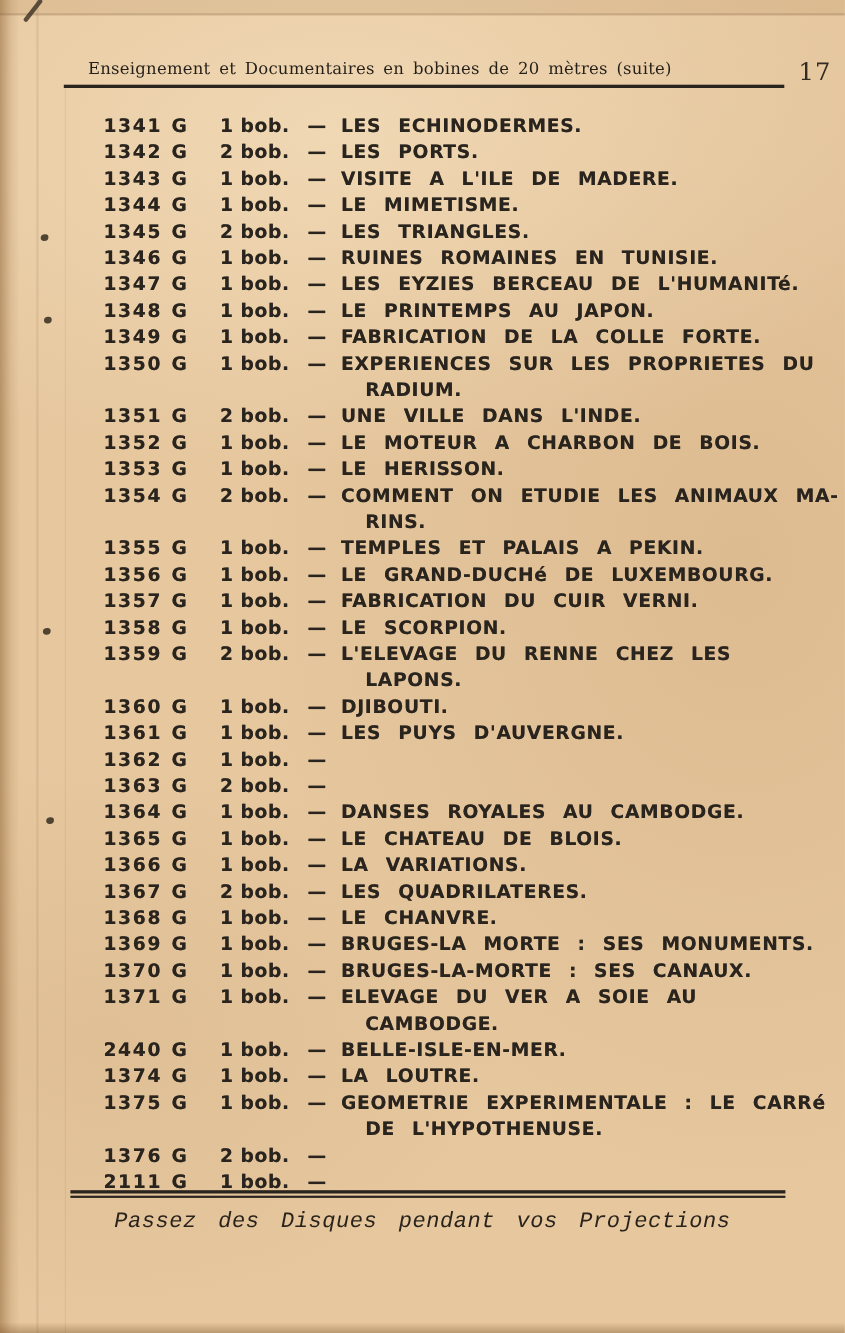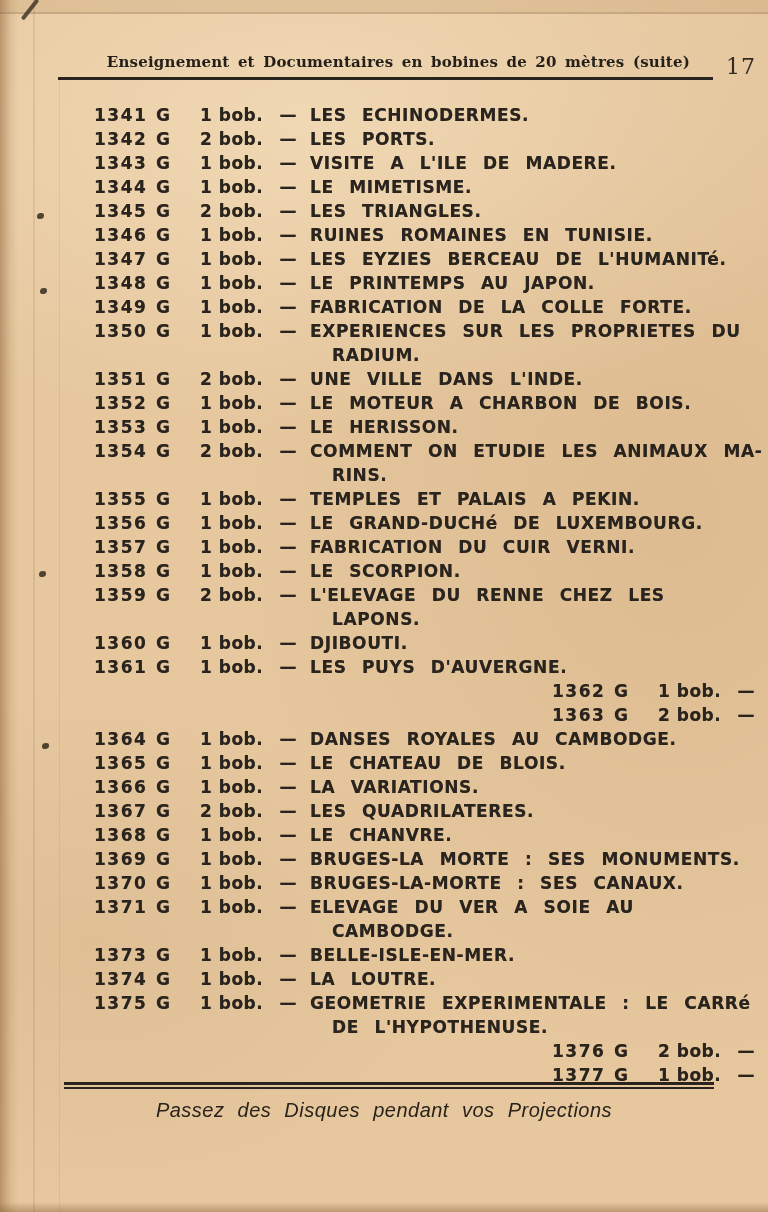--- a/index.html
+++ b/index.html
@@ -28,37 +28,36 @@
   .pen-mark { position:absolute; left:28px; top:-3px; width:4px; height:25px; background:#3a2f22;
     transform:rotate(38deg); border-radius:2px; opacity:.8; }
   .speck { position:absolute; width:7px; height:6px; background:#352b1f; border-radius:60% 40% 55% 45%; opacity:.85; }
   .speck.s1 { left:37px; top:213px; }
   .speck.s2 { left:40px; top:288px; }
   .speck.s3 { left:39px; top:571px; }
   .speck.s4 { left:42px; top:743px; }
 
   
   .header-title {
-    position:absolute; top:53px; left:80px; width:610px; text-align:right;
-    font-family:"DejaVu Serif", serif; font-weight:bold; font-size:15px;
+    position:absolute; top:53px; left:80px; width:610px; text-align:left;
+    font-family:"DejaVu Serif", serif; font-weight:normal; font-size:15px;
     color:#241f19; word-spacing:3px; letter-spacing:0.2px;
   }
   .page-number {
     position:absolute; top:44px; left:726px;
     font-family:"DejaVu Serif", serif; font-size:22px; color:#322b22; letter-spacing:1px;margin-top:10px;
   }
   .header-rule { position:absolute; top:77px; left:58px; width:655px; height:3px; background:#29241d; }
 
   
   .list { position:absolute; top:103px; left:0; right:0; }
   .row {
     display:flex; align-items:flex-start;
     line-height:24px; font-weight:bold; font-size:17px; color:#2a241e;
     text-shadow:0 0 0.5px rgba(42,36,30,0.6);
-    justify-content:flex-end;
   }
   .cell-num   { width:56px; margin-left:94px; letter-spacing:1.5px; white-space:nowrap; }
   .cell-letter{ width:26px; text-align:center; }
   .cell-reels { width:66px; letter-spacing:0.5px; white-space:nowrap;margin-left:24px; }
   .cell-dash  { width:44px; text-align:center; }
   .title-block{
     flex:1; max-width:452px;
     padding-left:22px; text-indent:-22px;
     white-space:pre-line;
     letter-spacing:0.6px; word-spacing:9px;
@@ -70,21 +69,21 @@
   }
 
   
   .double-rule {
     position:absolute; top:1082px; left:64px; width:650px; height:7px;
     border-top:3px solid #29241d; border-bottom:2px solid #29241d;
     box-sizing:border-box;
   }
   .footer-slogan {
     position:absolute; top:1099px; left:0; width:768px; text-align:center;
-    font-family:Liberation Sans, sans-serif; font-style:italic; font-size:20px;
+    font-family:Liberation Mono, monospace; font-style:italic; font-size:20px;
     color:#29231c; word-spacing:7px; letter-spacing:0.5px;
   }
 </style>
 </head>
 <body>
 
 <div class="page">
 
   <div class="band-top"></div>
   <div class="crease-top"></div>
@@ -345,21 +344,21 @@
 
     <div class="row">
       <span class="cell-num">1371</span>
       <span class="cell-letter">G</span>
       <span class="cell-reels">1 bob.</span>
       <span class="cell-dash">—</span>
       <span class="title-block"><span class="entry-title">ELEVAGE DU VER A SOIE AU CAMBODGE.</span></span>
     </div>
 
     <div class="row">
-      <span class="cell-num">1373</span>
+      <span class="cell-num">2440</span>
       <span class="cell-letter">G</span>
       <span class="cell-reels">1 bob.</span>
       <span class="cell-dash">—</span>
       <span class="title-block"><span class="entry-title">BELLE-ISLE-EN-MER.</span></span>
     </div>
 
     <div class="row">
       <span class="cell-num">1374</span>
       <span class="cell-letter">G</span>
       <span class="cell-reels">1 bob.</span>
@@ -377,21 +376,21 @@
     </div>
 
     <div class="row">
       <span class="cell-num">1376</span>
       <span class="cell-letter">G</span>
       <span class="cell-reels">2 bob.</span>
       <span class="cell-dash">—</span>
     </div>
 
     <div class="row">
-      <span class="cell-num">1377</span>
+      <span class="cell-num">2111</span>
       <span class="cell-letter">G</span>
       <span class="cell-reels">1 bob.</span>
       <span class="cell-dash">—</span>
     </div>
   </div>
 
   <div class="double-rule"></div>
   <div class="footer-slogan">Passez des Disques pendant vos Projections</div>
 
 </div>

